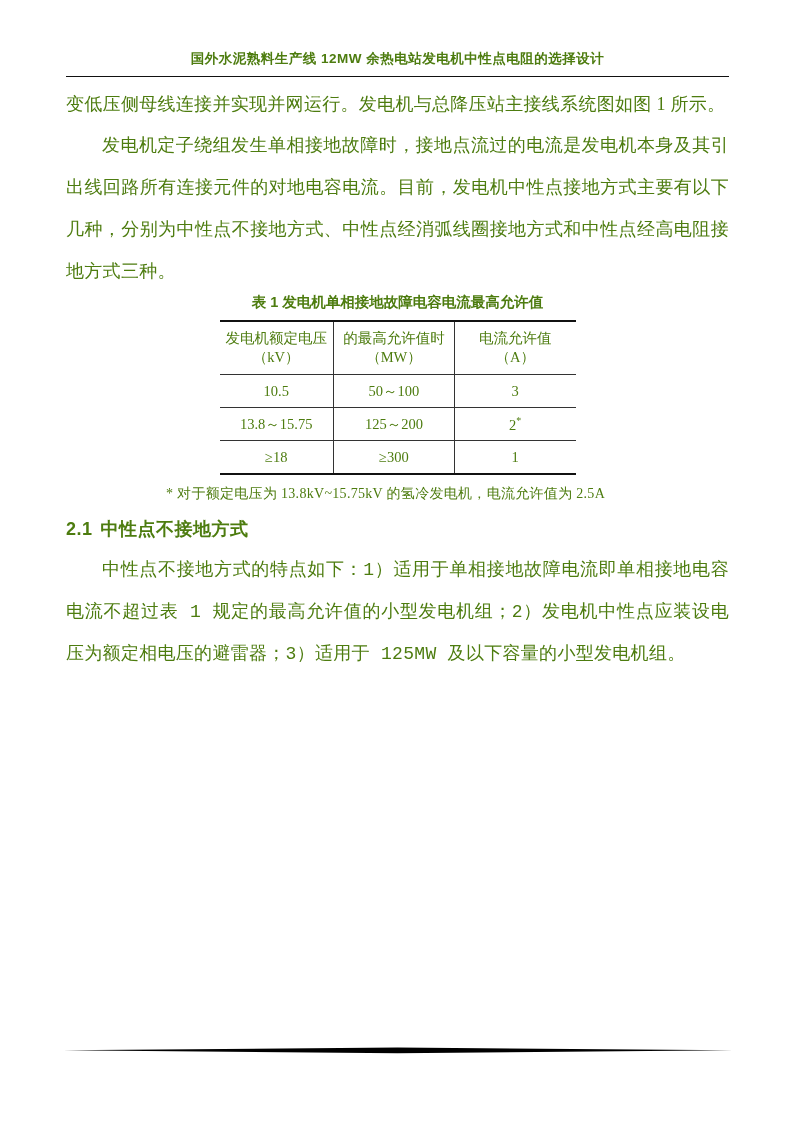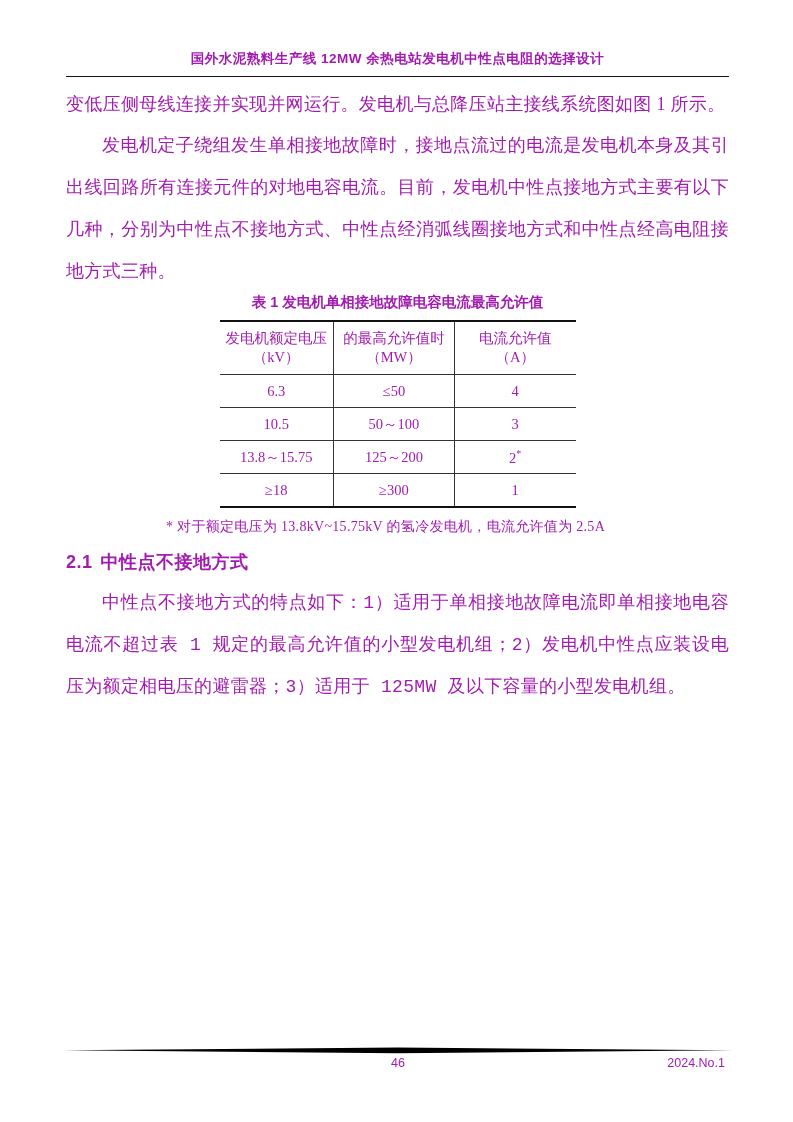--- a/index.html
+++ b/index.html
@@ -2,21 +2,21 @@
 <html lang="zh"><head>
 <meta charset="utf-8">
 <style>
   html, body { margin: 0; padding: 0; background: #ffffff; }
   .page {
     position: relative;
     width: 793px;
     height: 1122px;
     margin: 0 auto;
     background: #ffffff;
-    color: #a21caf;
+    color: #4d7c0f;
     overflow: hidden;
     font-family: "Liberation Serif", "DejaVu Serif", serif;
   }
   .content {
     position: absolute;
     left: 66px;
     right: 64px;
     top: 50px;
   }
   
@@ -139,25 +139,20 @@
             <div>（MW）</div>
           </th>
           <th style="width:34%">
             <div>电流允许值</div>
             <div>（A）</div>
           </th>
         </tr>
       </thead>
       <tbody>
           <tr>
-            <td>6.3</td>
-            <td>≤50</td>
-            <td>4</td>
-          </tr>
-          <tr>
             <td>10.5</td>
             <td>50～100</td>
             <td>3</td>
           </tr>
           <tr>
             <td>13.8～15.75</td>
             <td>125～200</td>
             <td>2<sup>*</sup></td>
           </tr>
           <tr>
@@ -174,18 +169,14 @@
       <span class="h-num">2.1</span><span>中性点不接地方式</span>
     </div>
 
     <p class="para indent">中性点不接地方式的特点如下：1）适用于单相接地故障电流即单相接地电容电流不超过表 1 规定的最高允许值的小型发电机组；2）发电机中性点应装设电压为额定相电压的避雷器；3）适用于 125MW 及以下容量的小型发电机组。</p>
   </div>
 
   <div class="footer">
     <svg class="footer-divider-svg" viewBox="0 0 669 7" preserveAspectRatio="none">
       <polygon points="0,3.2 334,0.6 669,3.2 334,6.2" fill="#000"></polygon>
     </svg>
-    <div class="footer-row">
-      <span class="footer-page">46</span>
-      <span class="footer-issue">2024.No.1</span>
-    </div>
   </div>
 </div>
 
 </body></html>

